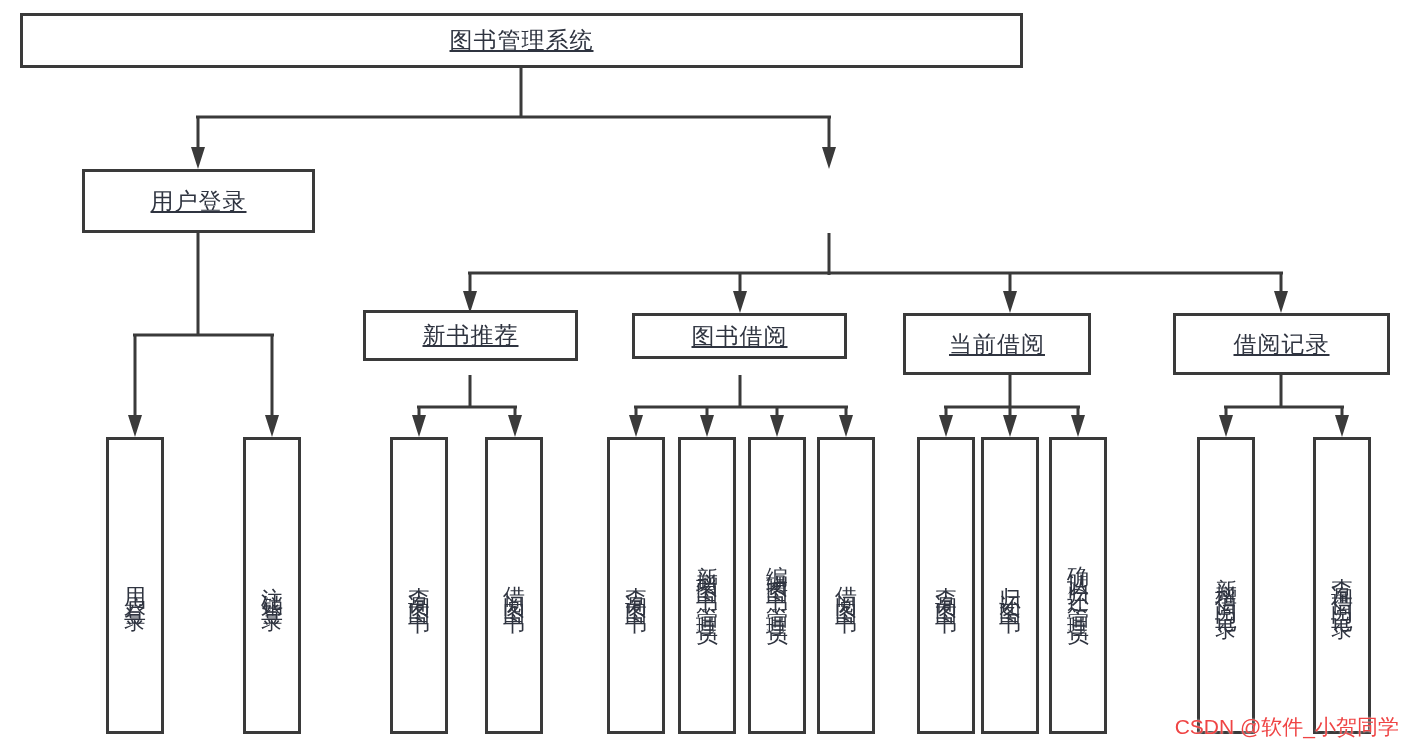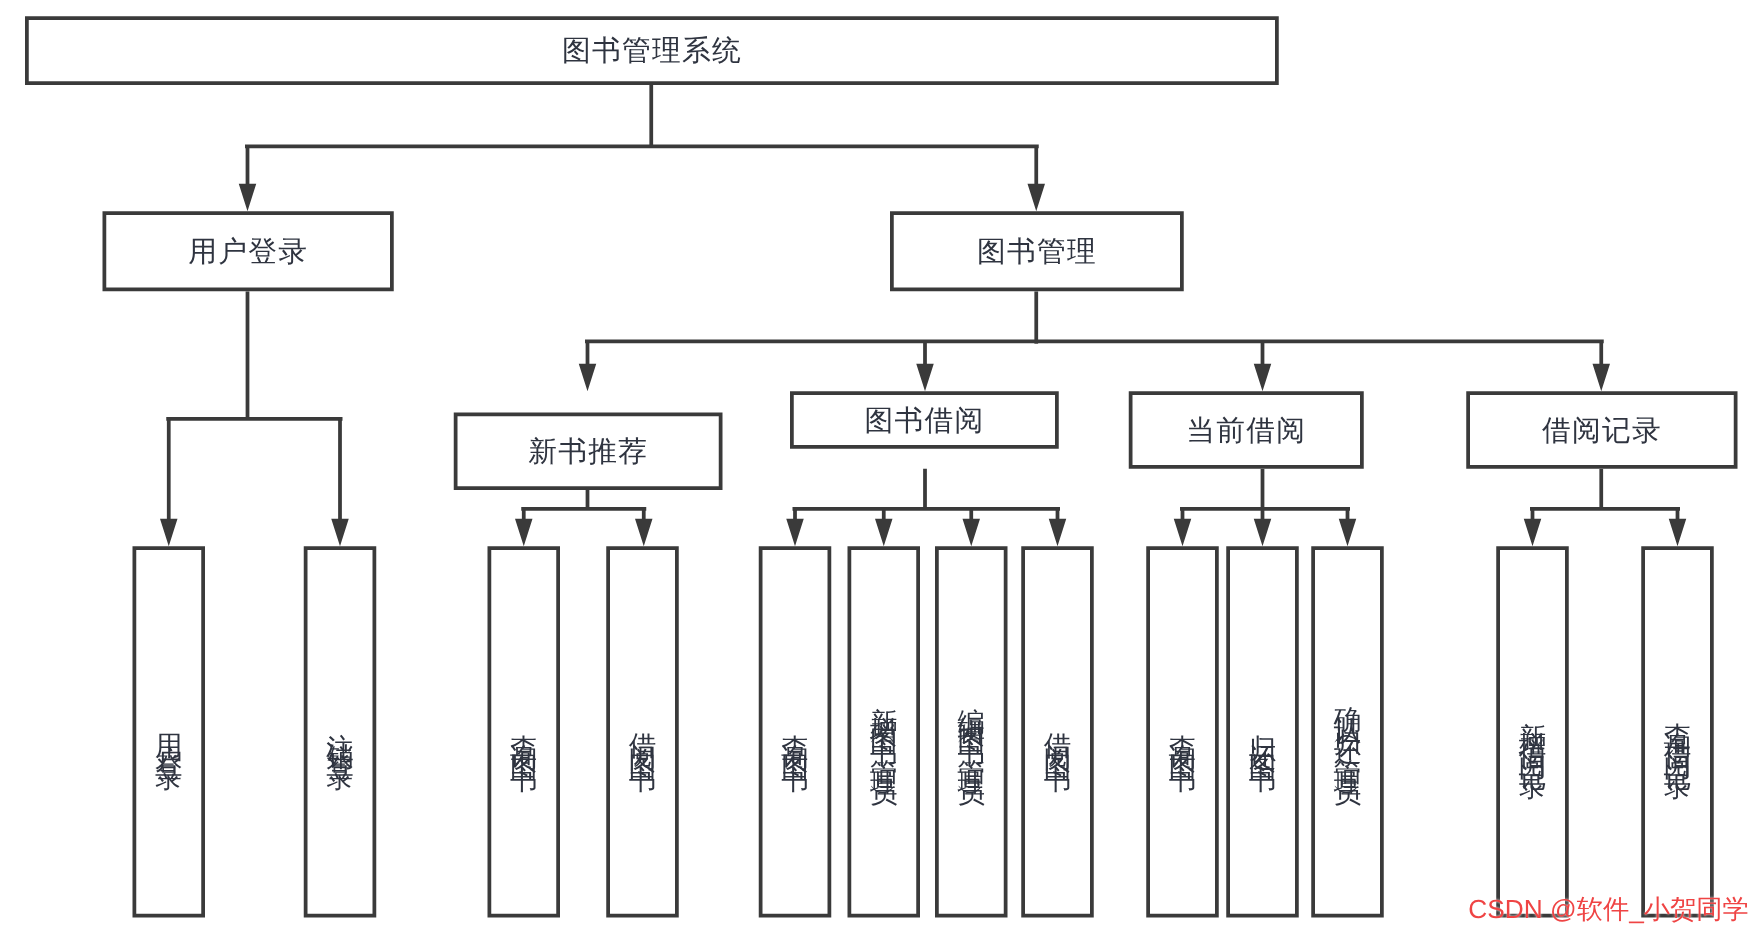--- a/index.html
+++ b/index.html
@@ -30,36 +30,37 @@
     align-items: center;
     justify-content: center;
     color: #2f3440;
     z-index: 2;
     text-align: center;
   }
   .h-label {
     font-size: 23px;
     letter-spacing: 1px;
     white-space: nowrap;
+    text-decoration: underline;
   }
   .leaf {
     writing-mode: vertical-rl;
     text-orientation: mixed;
     font-size: 22px;
     letter-spacing: 0.38em;
     line-height: 1.1;
     white-space: nowrap;
   }
   
   .n-root   { left: 20px;   top: 13px;  width: 1003px; height: 55px; }
   
   .n-login  { left: 82px;   top: 169px; width: 233px;  height: 64px; }
   .n-bmgmt  { left: 712px;  top: 169px; width: 235px;  height: 64px; }
   
-  .n-rec    { left: 363px;  top: 330px; width: 215px;  height: 62px; }
+  .n-rec    { left: 363px;  top: 310px; width: 215px;  height: 51px; }
   .n-borrow { left: 632px;  top: 313px; width: 215px;  height: 46px; }
   .n-cur    { left: 903px;  top: 313px; width: 188px;  height: 62px; }
   .n-hist   { left: 1173px; top: 313px; width: 217px;  height: 62px; }
   
   .lf       { top: 437px; width: 58px; height: 297px; }
   .lf-1  { left: 106px; }
   .lf-2  { left: 243px; }
   .lf-3  { left: 390px; }
   .lf-4  { left: 485px; }
   .lf-5  { left: 607px; }
@@ -144,23 +145,20 @@
              M1335,415 L1349,415 L1342,437 Z"></path>
   </svg>
 
   <div class="box n-root">
     <span class="h-label">图书管理系统</span>
   </div>
 
   <div class="box n-login">
     <span class="h-label">用户登录</span>
   </div>
-  <div class="box n-bmgmt">
-    <span class="h-label">图书管理</span>
-  </div>
 
   <div class="box n-rec">
     <span class="h-label">新书推荐</span>
   </div>
   <div class="box n-borrow">
     <span class="h-label">图书借阅</span>
   </div>
   <div class="box n-cur">
     <span class="h-label">当前借阅</span>
   </div>

